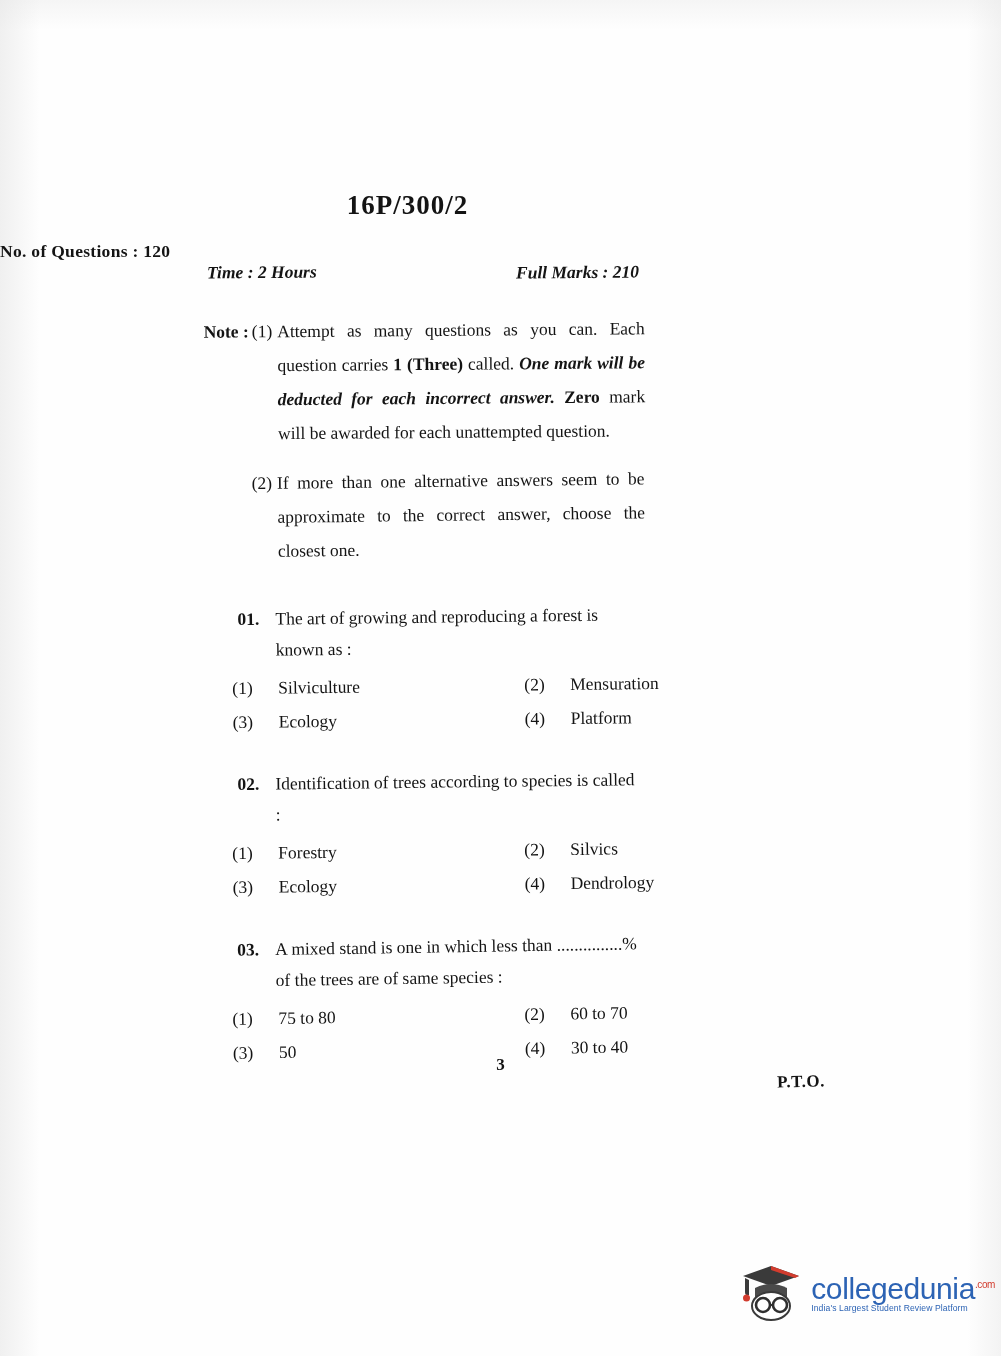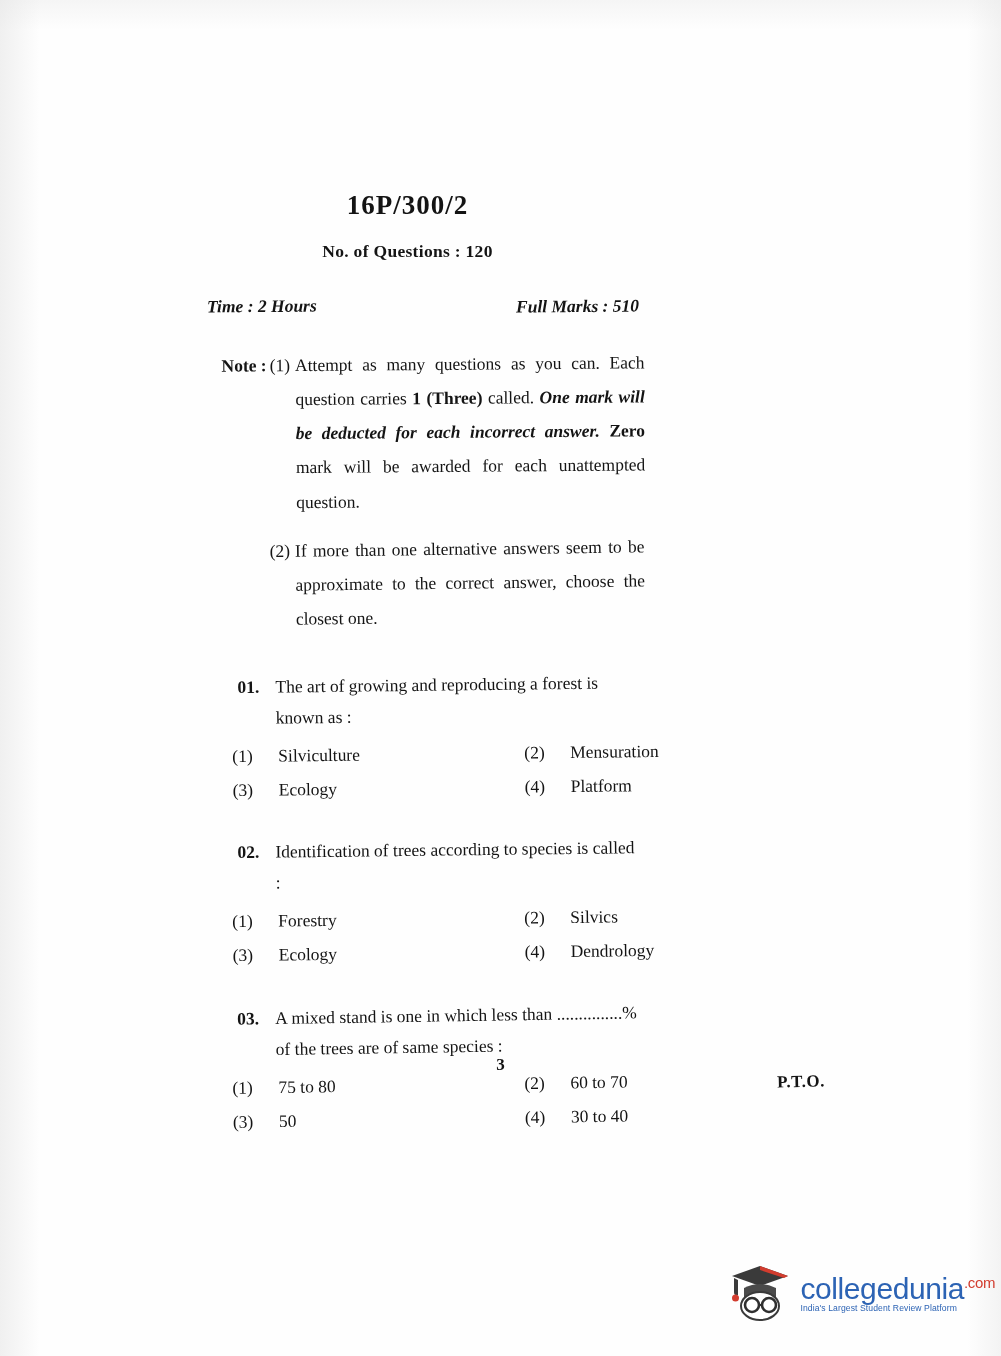--- a/index.html
+++ b/index.html
@@ -41,45 +41,43 @@
 
   .paper-code {
     text-align: center;
     font-family: "Liberation Serif", serif;
     font-weight: bold;
     font-size: 27px;
     letter-spacing: 1px;
     margin-top: 190px;
   }
   .qcount {
-    text-align: center;
+    text-align: left;
     font-weight: bold;
     font-size: 17.5px;
     margin-top: 20px;
     letter-spacing: 0.3px;
   }
 
   .meta-row {
     display: flex;
     justify-content: space-between;
-    margin-top: 34px;
     padding-left: 207px;
     padding-right: 176px;
     font-weight: bold;
     font-style: italic;
     font-size: 17.5px;
   }
 
   .note-block {
     margin-top: 30px;
     padding-left: 204px;
     padding-right: 170px;
     font-size: 17.5px;
     line-height: 1.95;
-    margin-left: 18px;
   }
   .note-row {
     display: flex;
     align-items: flex-start;
   }
   .note-label {
     font-weight: bold;
     white-space: nowrap;
     padding-right: 3px;
   }
@@ -182,21 +180,21 @@
     align-items: flex-start;
     line-height: 1;
   }
   .wm-title {
     font-family: "Liberation Sans", sans-serif;
     font-size: 30px;
     color: #2c63b4;
     letter-spacing: -0.4px;
   }
   .wm-title sup {
-    font-size: 15px;
+    font-size: 10px;
     color: #d23c2e;
     vertical-align: super;
   }
   .wm-sub {
     font-family: "Liberation Sans", sans-serif;
     font-size: 8.6px;
     color: #2c63b4;
     margin-top: 0;
     letter-spacing: 0.1px;
   }
@@ -205,21 +203,21 @@
 <body>
 
 <div class="page">
   <div class="content">
 
     <div class="paper-code">16P/300/2</div>
     <div class="qcount">No. of Questions : 120</div>
 
     <div class="meta-row">
       <div class="skew1">Time : 2 Hours</div>
-      <div class="skew1">Full Marks : 510</div>
+      <div class="skew1">Full Marks : 210</div>
     </div>
 
     <div class="note-block">
       <div class="note-row skew1">
         <span class="note-label">Note :</span>
         <span class="note-num">(1)</span>
         <span class="note-text"><span>Attempt as many questions as you can. Each question carries </span><span class="b">1 (Three)</span><span> called. </span><span class="bi">One mark will be deducted for each incorrect answer.</span><span class="b"> Zero</span><span> mark will be awarded for each unattempted question.</span></span>
       </div>
       <div class="note-row note-row-2 skew2">
         <span class="note-num">(2)</span>

